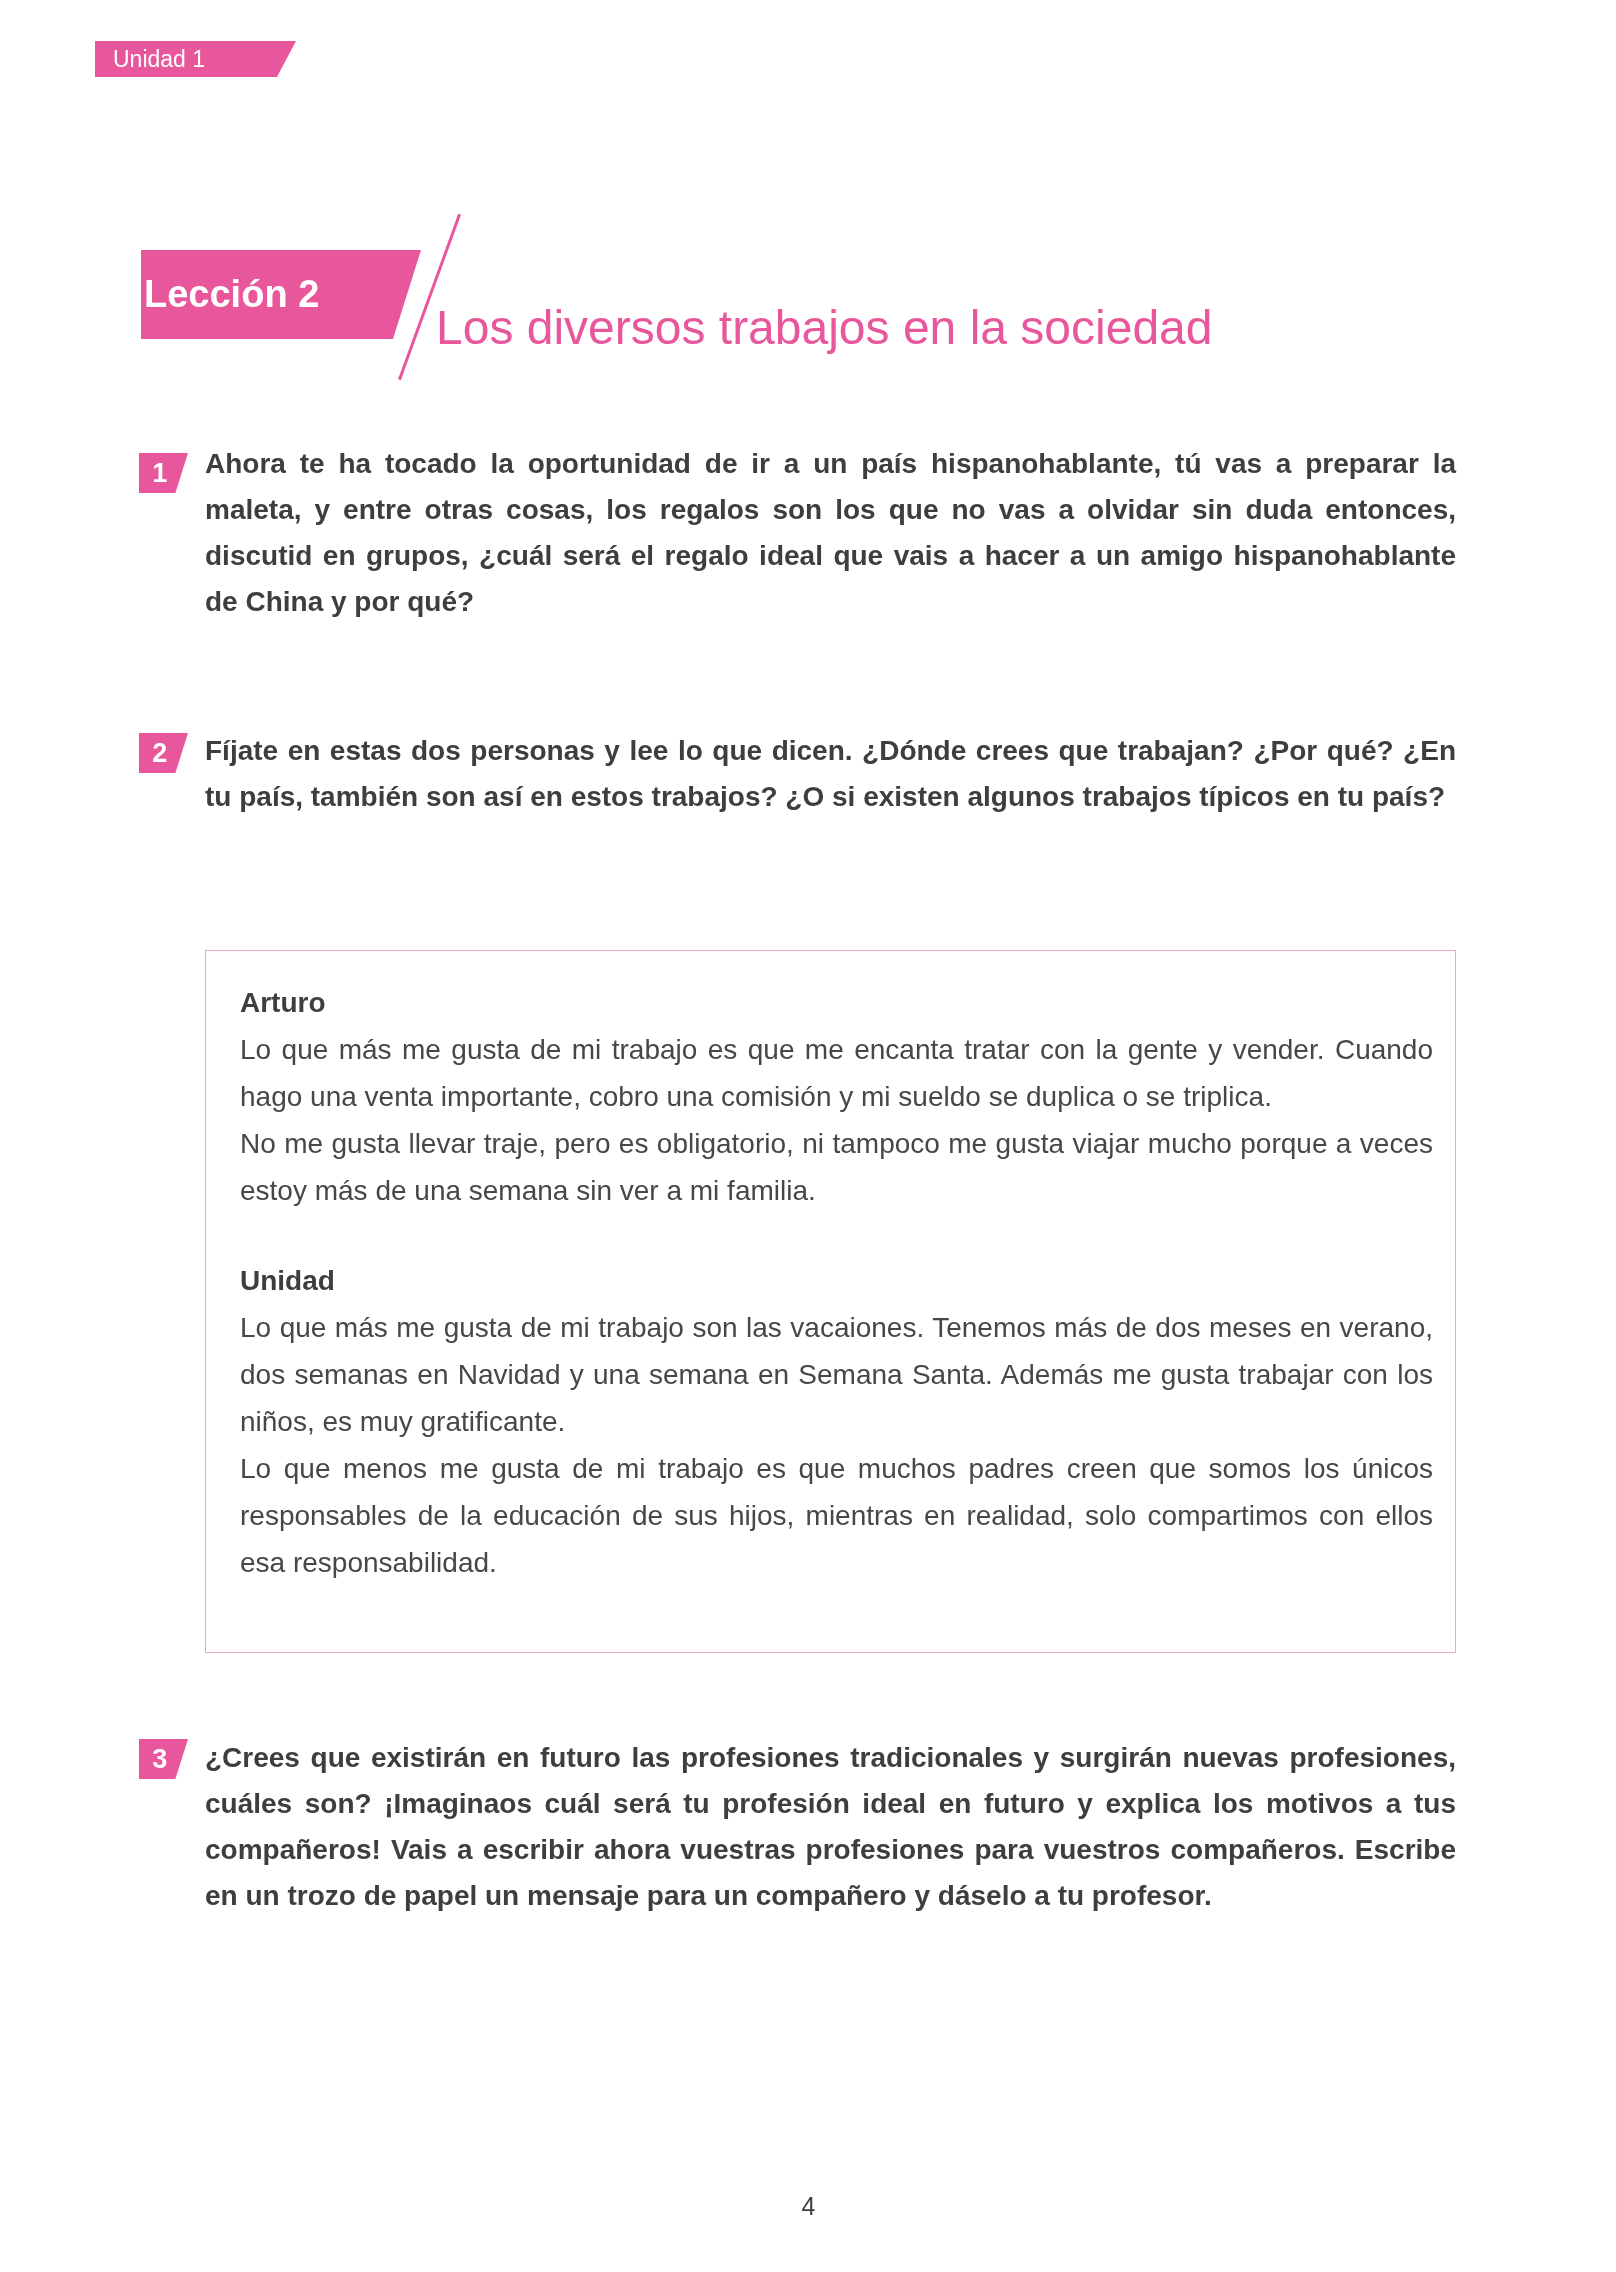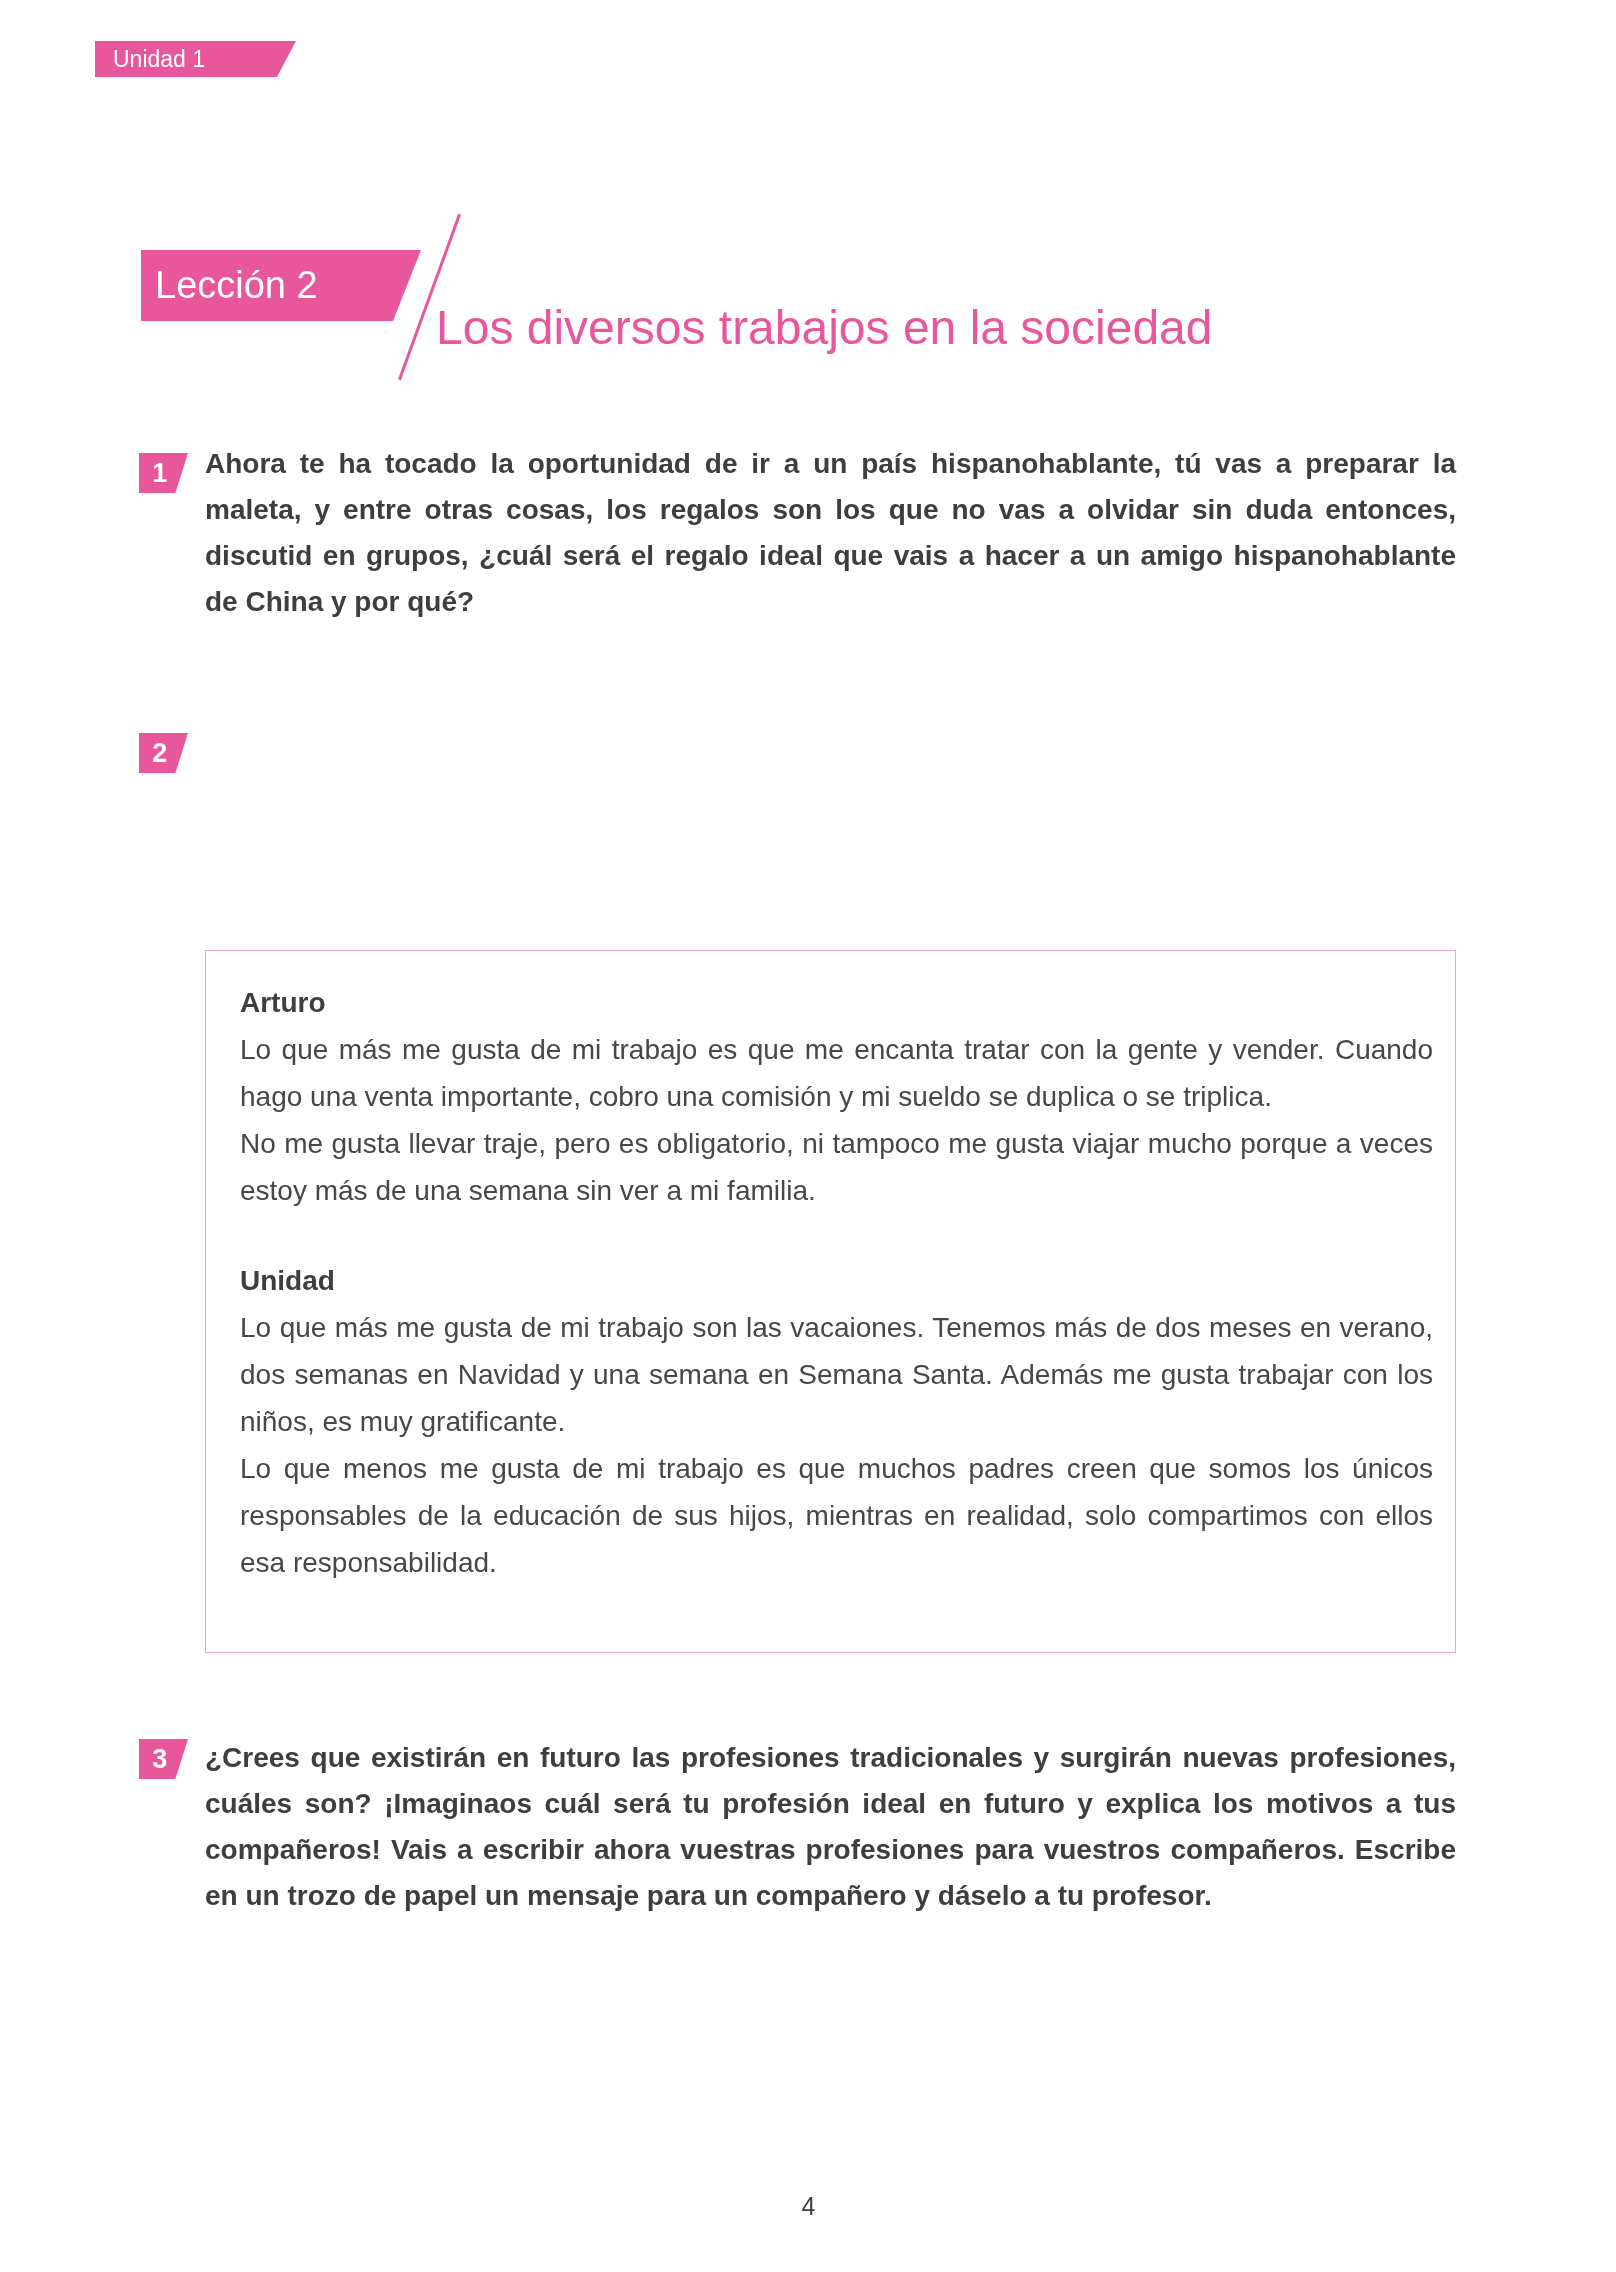--- a/index.html
+++ b/index.html
@@ -33,29 +33,29 @@
     box-sizing: border-box;
     font-weight: 400;
   }
 
   
   .lesson-band {
     position: absolute;
     left: 141px;
     top: 250px;
     width: 280px;
-    height: 71px;
+    height: 89px;
     background: var(--accent-pink, #e8579b);
     clip-path: polygon(0 0, 100% 0, calc(100% - 28px) 100%, 0 100%);
     color: #ffffff;
-    font-weight: normal;
+    font-weight: bold;
     font-size: 38px;
     display: flex;
     align-items: center;
-    padding-left: 14px;
+    padding-left: 3px;
     box-sizing: border-box;
   }
   .diagonal-line {
     position: absolute;
     left: 428px;
     top: 209px;
     width: 3px;
     height: 176px;
     background: var(--accent-pink, #e8579b);
     transform: rotate(20deg);
@@ -154,20 +154,21 @@
   <div class="lesson-band">Lección 2</div>
 
   <div class="diagonal-line"></div>
 
   <div class="page-title">Los diversos trabajos en la sociedad</div>
 
   <div class="ex-badge" id="ex1-badge">1</div>
   <div class="ex-text" id="ex1-text">Ahora te ha tocado la oportunidad de ir a un país hispanohablante, tú vas a preparar la maleta, y entre otras cosas, los regalos son los que no vas a olvidar sin duda entonces, discutid en grupos, ¿cuál será el regalo ideal que vais a hacer a un amigo hispanohablante de China y por qué?</div>
 
   <div class="ex-badge" id="ex2-badge">2</div>
+  <div class="ex-text" id="ex2-text">Fíjate en estas dos personas y lee lo que dicen. ¿Dónde crees que trabajan? ¿Por qué? ¿En tu país, también son así en estos trabajos? ¿O si existen algunos trabajos típicos en tu país?</div>
 
   <div class="dialogue-box">
 
     <div class="speaker-block">
       <div class="speaker-name">Arturo</div>
       <p class="speaker-paragraph">Lo que más me gusta de mi trabajo es que me encanta tratar con la gente y vender. Cuando hago una venta importante, cobro una comisión y mi sueldo se duplica o se triplica.</p>
       <p class="speaker-paragraph">No me gusta llevar traje, pero es obligatorio, ni tampoco me gusta viajar mucho porque a veces estoy más de una semana sin ver a mi familia.</p>
     </div>
 
     <div class="speaker-block">

